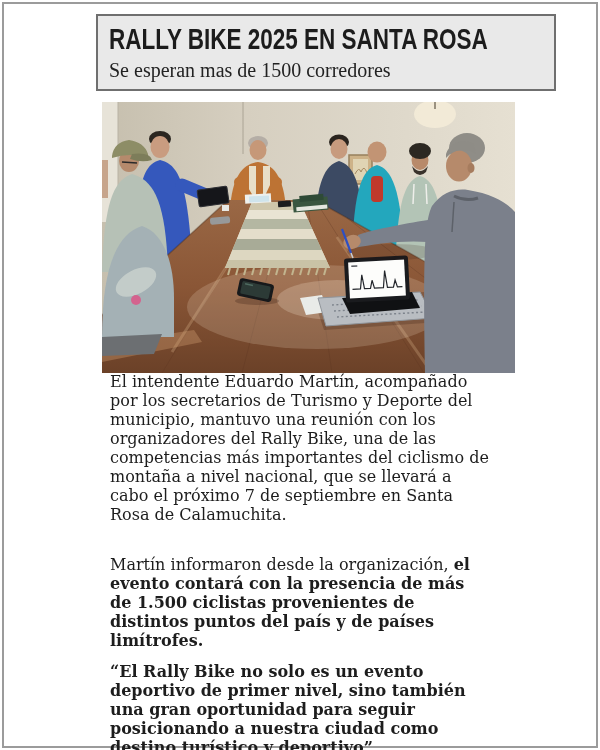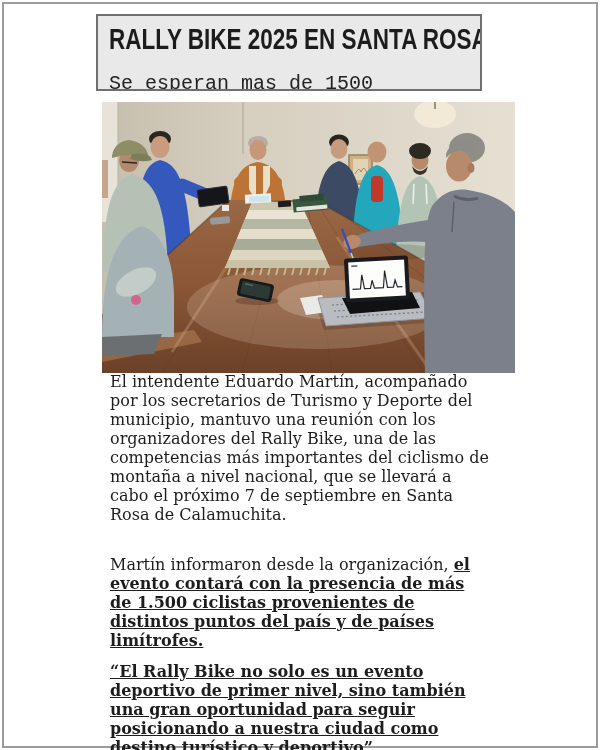--- a/index.html
+++ b/index.html
@@ -1,33 +1,33 @@
 <!DOCTYPE html>
 <html><head>
 <meta charset="utf-8">
 <style>
   html,body{margin:0;padding:0;background:#ffffff;}
   .page{position:relative;width:600px;height:750px;background:#ffffff;overflow:hidden;
         font-family:"Liberation Sans",sans-serif;}
   .page-frame{position:absolute;left:2px;top:2px;right:2px;bottom:2px;
         border:2px solid #9b9b9b;pointer-events:none;}
-  .headline-box{position:absolute;left:96px;top:14px;width:386px;height:77px;
+  .headline-box{position:absolute;left:96px;top:14px;width:460px;height:77px;
         background:#e9e9e9;border:2px solid #6f6f6f;box-sizing:border-box;
         padding:6px 0 0 11px;overflow:hidden;}
   .headline{margin:0;font-weight:bold;font-size:30px;line-height:34px;color:#1c1c1c;
         white-space:nowrap;transform:scaleX(0.75);transform-origin:0 50%;
         font-family:"Liberation Sans",sans-serif;letter-spacing:0;}
-  .subheadline{margin:16px 0 0 0;font-size:20px;line-height:24px;color:#222222;
-        font-family:Liberation Mono, monospace;}
+  .subheadline{margin:2px 0 0 0;font-size:20px;line-height:24px;color:#222222;
+        font-family:Liberation Serif, serif;}
   .photo{position:absolute;left:102px;top:102px;width:413px;height:271px;display:block;}
   .article{position:absolute;left:110px;top:372px;width:398px;
         font-family:"DejaVu Serif","Liberation Serif",serif;
         font-size:16px;line-height:19px;color:#1d1d1d;}
   .article p{margin:0 18px 12px 0;}
-  .article b{font-weight:bold;text-decoration:underline;}
+  .article b{font-weight:bold;}
 </style>
 </head>
 <body>
 
 <div class="page">
   <div class="page-frame"></div>
 
   <div class="headline-box">
     <h1 class="headline">RALLY BIKE 2025 EN SANTA ROSA</h1>
     <p class="subheadline">Se esperan mas de 1500 corredores</p>

